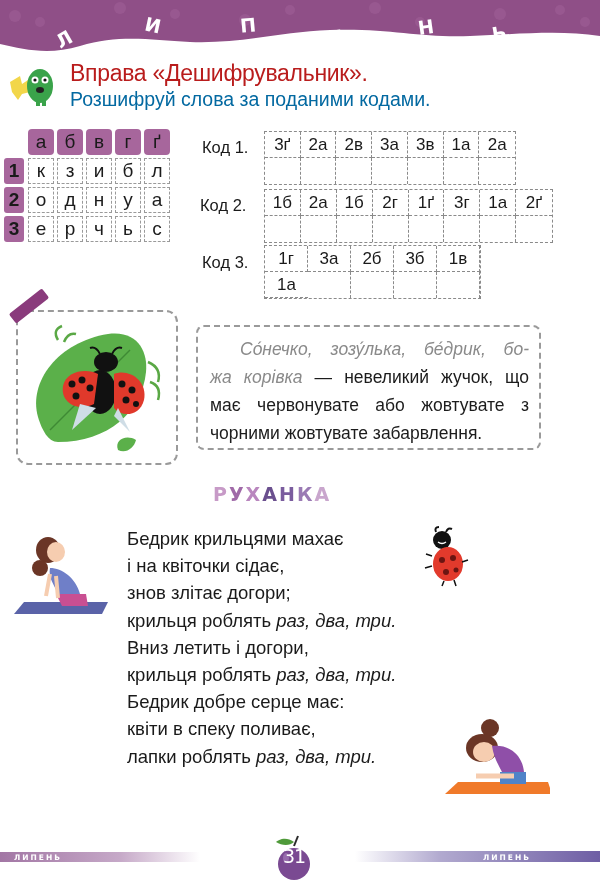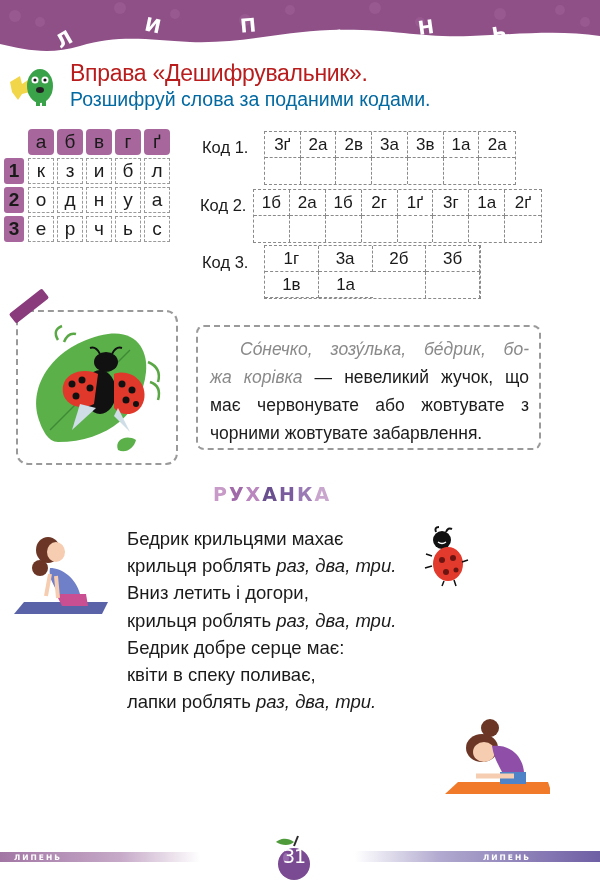--- a/index.html
+++ b/index.html
@@ -137,41 +137,41 @@
   <div class="c bottom"></div>
   <div class="c bottom"></div>
   <div class="c bottom"></div>
   <div class="c bottom"></div>
   <div class="c bottom"></div>
   <div class="c bottom"></div>
   <div class="c bottom last"></div>
 </div>
 
 <div class="code-label" style="left:200px;top:196px;">Код 2.</div>
-<div class="code-grid" style="left:253px;top:189px;width:289px;height:54px;grid-template-columns:repeat(8,1fr);grid-template-rows:1fr 1fr;">
+<div class="code-grid" style="left:264px;top:189px;width:289px;height:54px;grid-template-columns:repeat(8,1fr);grid-template-rows:1fr 1fr;">
   <div class="c">1б</div>
   <div class="c">2а</div>
   <div class="c">1б</div>
   <div class="c">2г</div>
   <div class="c">1ґ</div>
   <div class="c">3г</div>
   <div class="c">1а</div>
   <div class="c last">2ґ</div>
   <div class="c bottom"></div>
   <div class="c bottom"></div>
   <div class="c bottom"></div>
   <div class="c bottom"></div>
   <div class="c bottom"></div>
   <div class="c bottom"></div>
   <div class="c bottom"></div>
   <div class="c bottom last"></div>
 </div>
 
 <div class="code-label" style="left:202px;top:253px;">Код 3.</div>
-<div class="code-grid" style="left:264px;top:245px;width:217px;height:54px;grid-template-columns:repeat(4,1fr);grid-template-rows:1fr 1fr;">
+<div class="code-grid" style="left:264px;top:245px;width:217px;height:54px;grid-template-columns:repeat(5,1fr);grid-template-rows:1fr 1fr;">
   <div class="c">1г</div>
   <div class="c">3а</div>
   <div class="c">2б</div>
   <div class="c">3б</div>
   <div class="c">1в</div>
   <div class="c last">1а</div>
   <div class="c bottom"></div>
   <div class="c bottom"></div>
   <div class="c bottom"></div>
   <div class="c bottom"></div>
@@ -211,20 +211,22 @@
   <p><span class="it"></span><span>має червонувате або жовтувате з</span></p>
   <p class="lastline"><span class="it"></span><span>чорними жовтувате забарвлення.</span></p>
 </div>
 
 <div class="ruch-title">
   <span style="color:#c79ac7">Р</span><span style="color:#a06aa8">У</span><span style="color:#b986be">Х</span><span style="color:#6a4f8e">А</span><span style="color:#7a5c9e">Н</span><span style="color:#9a7ab4">К</span><span style="color:#c9a6cd">А</span>
 </div>
 
 <div class="poem">
   <div><span>Бедрик крильцями махає</span><em></em></div>
+  <div><span>і на квіточки сідає,</span><em></em></div>
+  <div><span>знов злітає догори;</span><em></em></div>
   <div><span>крильця роблять </span><em>раз, два, три.</em></div>
   <div><span>Вниз летить і догори,</span><em></em></div>
   <div><span>крильця роблять </span><em>раз, два, три.</em></div>
   <div><span>Бедрик добре серце має:</span><em></em></div>
   <div><span>квіти в спеку поливає,</span><em></em></div>
   <div><span>лапки роблять </span><em>раз, два, три.</em></div>
 </div>
 
 <svg class="girl1" viewBox="0 0 110 90">
   <polygon points="8,86 18,74 102,74 96,86" fill="#5a63a8"></polygon>

